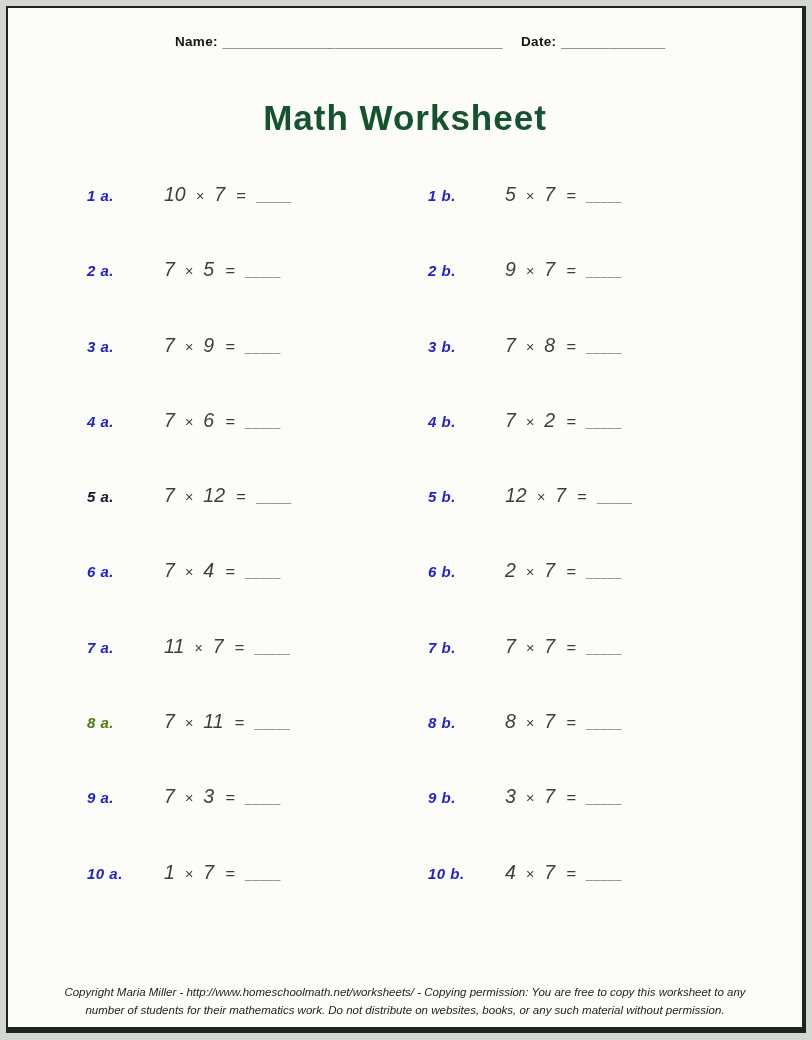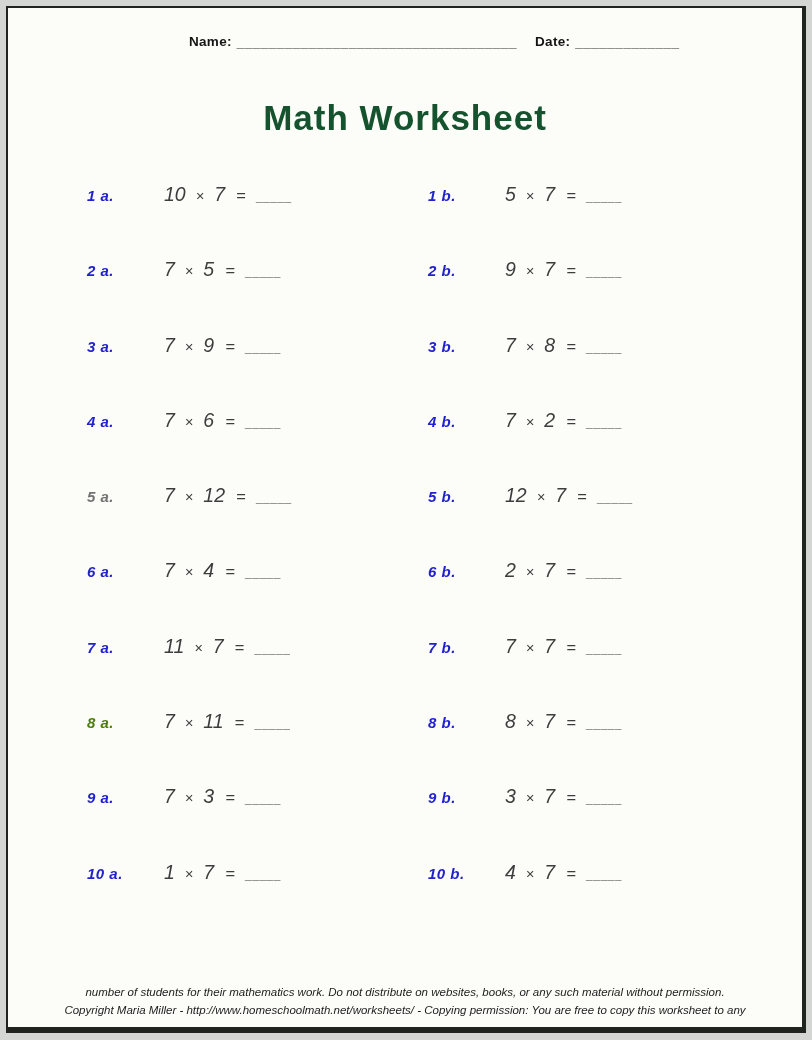--- a/index.html
+++ b/index.html
@@ -23,21 +23,21 @@
   
   .header-row {
     position: absolute;
     top: 26px; left: 167px;
     display: flex;
     align-items: baseline;
     white-space: nowrap;
     font-size: 13.5px;
     color: #141414;
   }
-  .hlabel { font-weight: bold; letter-spacing: 0.3px; margin-left: 14px; }
+  .hlabel { font-weight: bold; letter-spacing: 0.3px; }
   .hline {
     color: #7a7a7a;
     font-size: 13.5px;
     margin-left: 5px;
     letter-spacing: 0.5px;
   }
   .date-label { margin-left: 18px; }
   
   .title {
     position: absolute;
@@ -190,21 +190,21 @@
       <span class="factor">7</span>
       <span class="op">×</span>
       <span class="factor">2</span>
       <span class="eq">=</span>
       <span class="blank">_____</span>
     </span>
   </div>
       </div>
       <div class="problem-row">
         <div class="problem col-a">
-    <span class="plabel" style="color: #737373;">5 a.</span>
+    <span class="plabel" style="color: #0f172a;">5 a.</span>
     <span class="expr">
       <span class="factor">7</span>
       <span class="op">×</span>
       <span class="factor">12</span>
       <span class="eq">=</span>
       <span class="blank">_____</span>
     </span>
   </div>
         <div class="problem col-b">
     <span class="plabel" style="color: rgb(34, 34, 204);">5 b.</span>
@@ -323,17 +323,17 @@
       <span class="op">×</span>
       <span class="factor">7</span>
       <span class="eq">=</span>
       <span class="blank">_____</span>
     </span>
   </div>
       </div>
     </div>
 
   <div class="footer">
+    <div>Copyright Maria Miller - http://www.homeschoolmath.net/worksheets/ - Copying permission: You are free to copy this worksheet to any</div>
     <div>number of students for their mathematics work. Do not distribute on websites, books, or any such material without permission.</div>
-    <div>Copyright Maria Miller - http://www.homeschoolmath.net/worksheets/ - Copying permission: You are free to copy this worksheet to any</div>
   </div>
 
 </div>
 
 </body></html>

